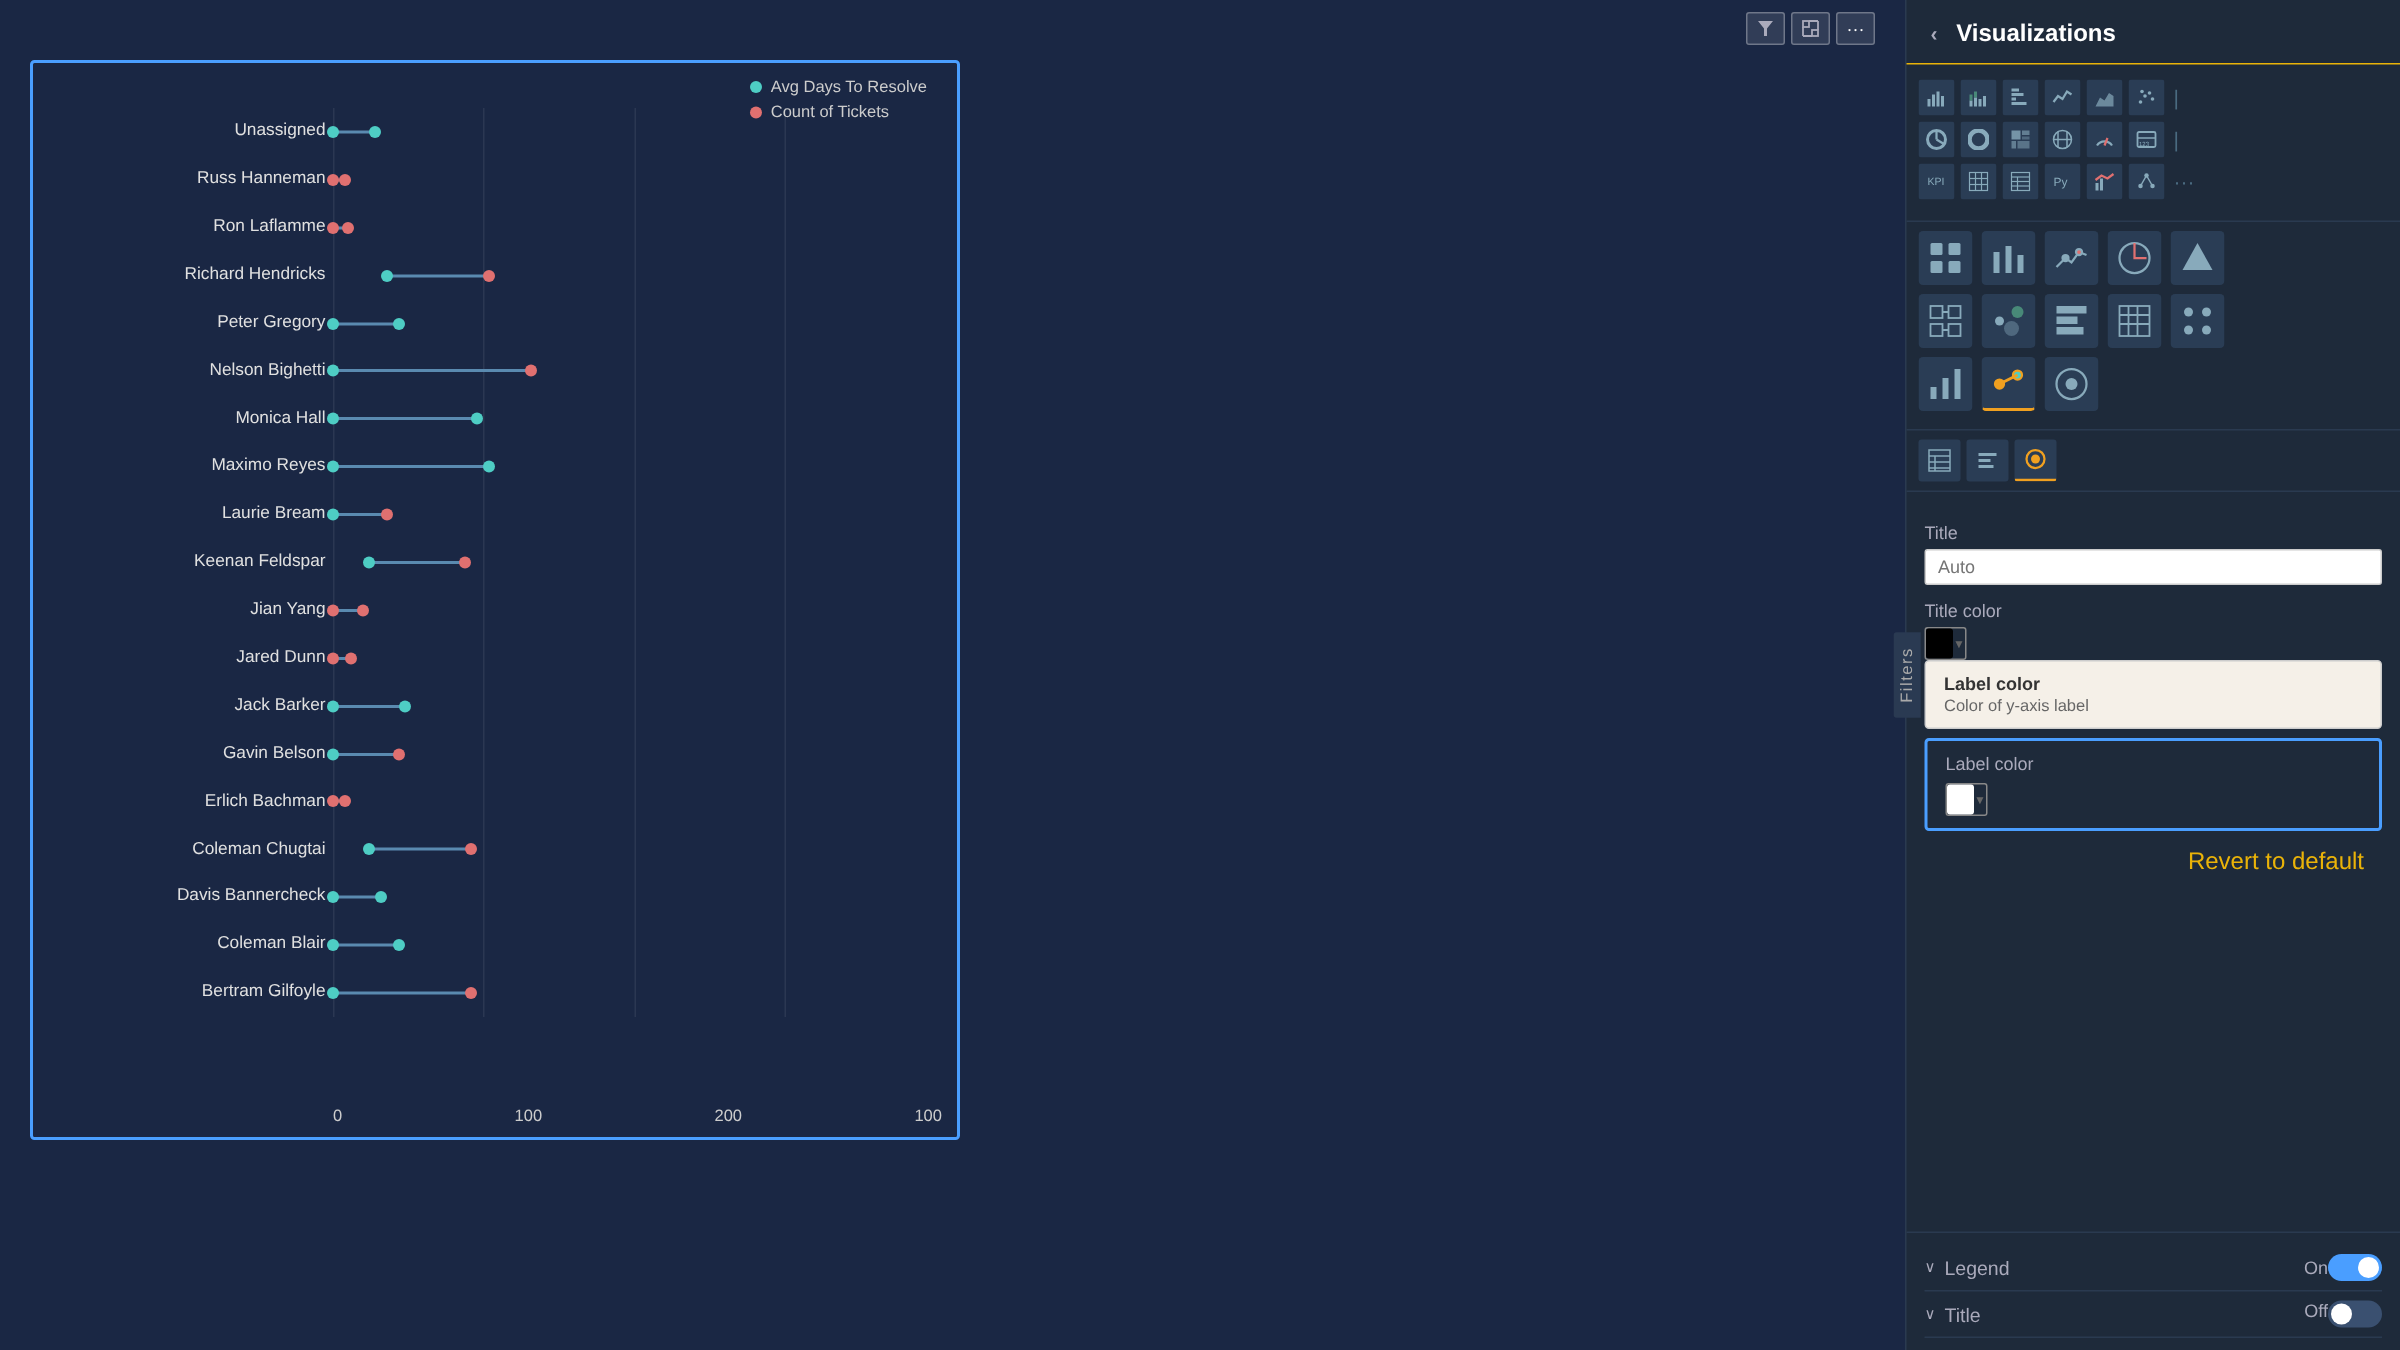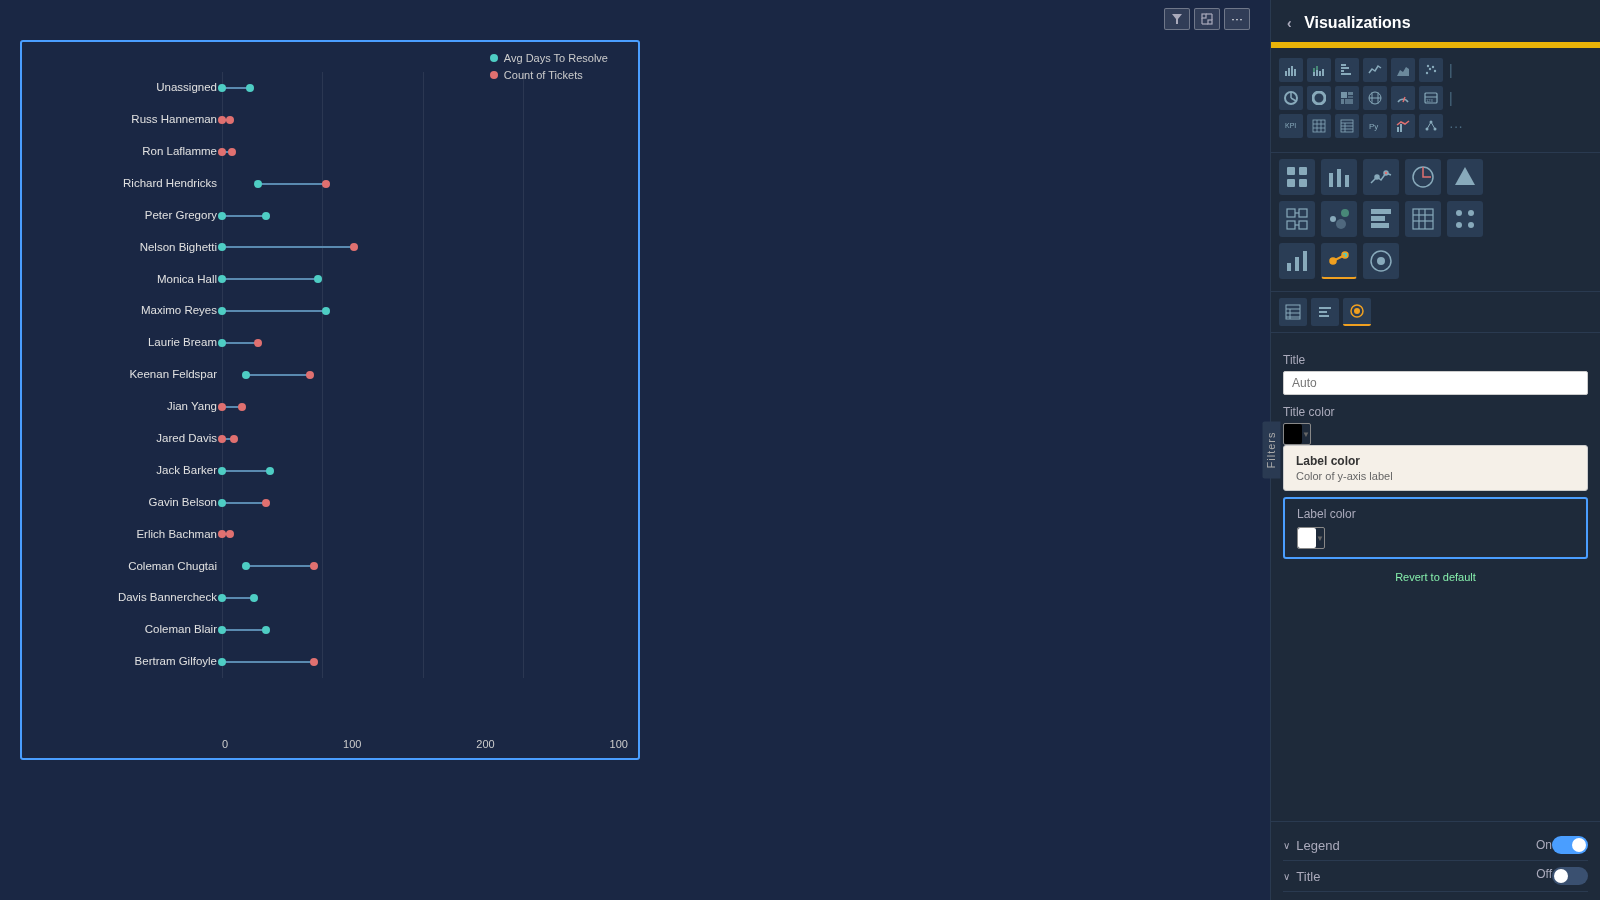--- a/index.html
+++ b/index.html
@@ -51,21 +51,21 @@
       height: 720px;
       width: 620px;
       margin-top: 20px;
       background: #1a2744;
       overflow: hidden;
     }
 
     .legend {
       position: absolute;
       top: 10px;
-      right: 30px;
+      right: 20px;
       display: flex;
       flex-direction: column;
       gap: 5px;
     }
 
     .legend-item {
       display: flex;
       align-items: center;
       gap: 6px;
       font-size: 11px;
@@ -164,21 +164,21 @@
       cursor: pointer;
       border-radius: 2px 2px 0 0;
       letter-spacing: 1px;
     }
 
     .panel-header {
       color: #fff;
       font-size: 16px;
       font-weight: 600;
       padding: 14px 4px 10px 16px;
-      border-bottom: 6px solid #eab308;
+      border-bottom: 1px solid #eab308;
     }
 
     
     .viz-icons-section {
       padding: 10px 8px;
       border-bottom: 1px solid #2a3a50;
     }
 
     .icon-row {
       display: flex;
@@ -390,23 +390,23 @@
     .white-swatch {
       background: #fff;
     }
 
     .black-swatch {
       background: #000;
     }
 
     
     .revert-link {
-      color: #86efac;
-      font-size: 11px;
-      text-align: center;
+      color: #eab308;
+      font-size: 16px;
+      text-align: right;
       padding: 4px 12px;
       cursor: pointer;
       display: block;
     }
 
     
     .toggle-section {
       padding: 8px 12px;
       border-top: 1px solid #2a3a50;
     }
@@ -519,21 +519,21 @@
           <div class="y-label">Russ Hanneman</div>
           <div class="y-label">Ron Laflamme</div>
           <div class="y-label">Richard Hendricks</div>
           <div class="y-label">Peter Gregory</div>
           <div class="y-label">Nelson Bighetti</div>
           <div class="y-label">Monica Hall</div>
           <div class="y-label">Maximo Reyes</div>
           <div class="y-label">Laurie Bream</div>
           <div class="y-label">Keenan Feldspar</div>
           <div class="y-label">Jian Yang</div>
-          <div class="y-label">Jared Davis</div>
+          <div class="y-label">Jared Dunn</div>
           <div class="y-label">Jack Barker</div>
           <div class="y-label">Gavin Belson</div>
           <div class="y-label">Erlich Bachman</div>
           <div class="y-label">Coleman Chugtai</div>
           <div class="y-label">Davis Bannercheck</div>
           <div class="y-label">Coleman Blair</div>
           <div class="y-label">Bertram Gilfoyle</div>
         </div>
       <div class="plot-area" id="plot-area">
 

